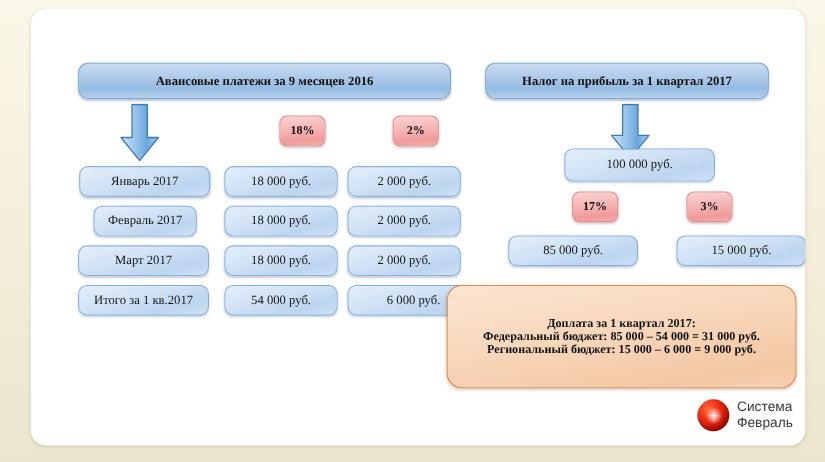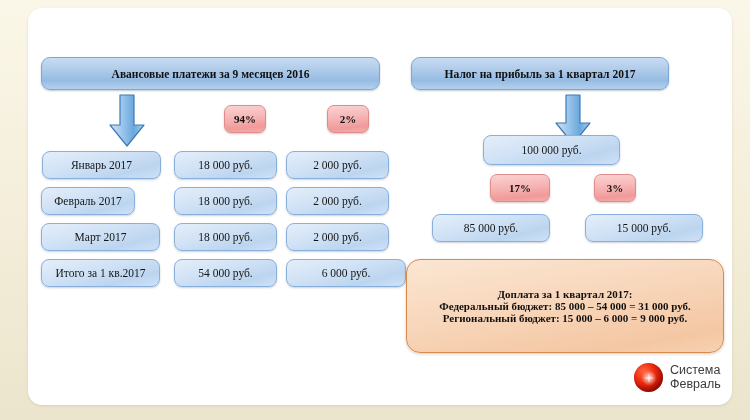--- a/index.html
+++ b/index.html
@@ -50,20 +50,21 @@
 
   
   .box {
     position: absolute;
     box-sizing: border-box;
     display: flex;
     align-items: center;
     justify-content: center;
     text-align: center;
     border-radius: 7px;
+    margin-left: 30px;
   }
 
   
   .hdr {
     background: linear-gradient(180deg, #c9dcf2 0%, #aac8e8 45%, #96bbe3 72%, #b4d0ec 100%);
     border: 1px solid #7ba7d4;
     color: #101010;
     font-weight: bold;
     font-size: 11.5px;
     border-radius: 9px;
@@ -168,28 +169,28 @@
         <linearGradient id="agL" x1="0" y1="0" x2="1" y2="0">
           <stop offset="0%" stop-color="#cfe3f7"></stop>
           <stop offset="35%" stop-color="#9dc7ec"></stop>
           <stop offset="70%" stop-color="#6aa7dd"></stop>
           <stop offset="100%" stop-color="#a9cdef"></stop>
         </linearGradient>
       </defs>
       <polygon points="13,1 27,1 27,31 37,31 20,52 3,31 13,31" fill="url(#agL)" stroke="#3f79b5" stroke-width="1.2" stroke-linejoin="round"></polygon>
     </svg>
 
-    <div class="box pct" style="left:196px; top:97px; width:42px; height:28px;">94%</div>
+    <div class="box pct" style="left:196px; top:97px; width:42px; height:28px;">18%</div>
     <div class="box pct" style="left:299px; top:97px; width:42px; height:28px;">2%</div>
 
     <div class="box cell" style="left:14px; top:143px; width:119px; height:28px;">Январь 2017</div>
     <div class="box cell" style="left:146px; top:143px; width:103px; height:28px;">18 000 руб.</div>
     <div class="box cell" style="left:258px; top:143px; width:103px; height:28px;">2 000 руб.</div>
 
-    <div class="box cell" style="left:13px; top:179px; width:94px; height:28px;">Февраль 2017</div>
+    <div class="box cell" style="left:27px; top:179px; width:94px; height:28px;">Февраль 2017</div>
     <div class="box cell" style="left:146px; top:179px; width:103px; height:28px;">18 000 руб.</div>
     <div class="box cell" style="left:258px; top:179px; width:103px; height:28px;">2 000 руб.</div>
 
     <div class="box cell" style="left:13px; top:215px; width:119px; height:28px;">Март 2017</div>
     <div class="box cell" style="left:146px; top:215px; width:103px; height:28px;">18 000 руб.</div>
     <div class="box cell" style="left:258px; top:215px; width:103px; height:28px;">2 000 руб.</div>
 
     <div class="box cell" style="left:13px; top:251px; width:119px; height:28px;">Итого за 1 кв.2017</div>
     <div class="box cell" style="left:146px; top:251px; width:103px; height:28px;">54 000 руб.</div>
     <div class="box cell" style="left:258px; top:251px; width:120px; height:28px;">6 000 руб.</div>
@@ -203,21 +204,21 @@
           <stop offset="35%" stop-color="#9dc7ec"></stop>
           <stop offset="70%" stop-color="#6aa7dd"></stop>
           <stop offset="100%" stop-color="#a9cdef"></stop>
         </linearGradient>
       </defs>
       <polygon points="13,1 27,1 27,29 37,29 20,50 3,29 13,29" fill="url(#agR)" stroke="#3f79b5" stroke-width="1.2" stroke-linejoin="round"></polygon>
     </svg>
 
     <div class="box cell" style="left:455px; top:127px; width:137px; height:30px;">100 000 руб.</div>
 
-    <div class="box pct" style="left:462px; top:166px; width:60px; height:28px;">17%</div>
+    <div class="box pct" style="left:462px; top:166px; width:42px; height:28px;">17%</div>
     <div class="box pct" style="left:566px; top:166px; width:42px; height:28px;">3%</div>
 
     <div class="box cell" style="left:404px; top:206px; width:118px; height:28px;">85 000 руб.</div>
     <div class="box cell" style="left:557px; top:206px; width:118px; height:28px;">15 000 руб.</div>
 
     <div id="summary">
       <div class="line">Доплата за 1 квартал 2017:</div>
       <div class="line">Федеральный бюджет:  85 000 – 54 000 = 31 000 руб.</div>
       <div class="line">Региональный бюджет: 15 000 – 6 000 = 9 000 руб.</div>
     </div>

